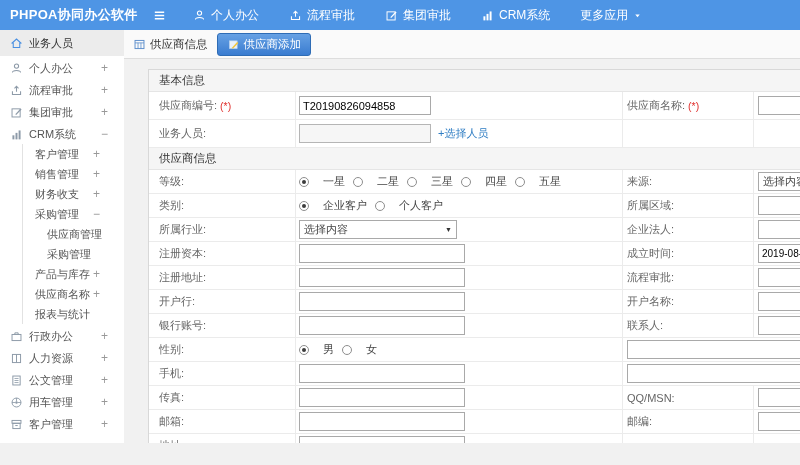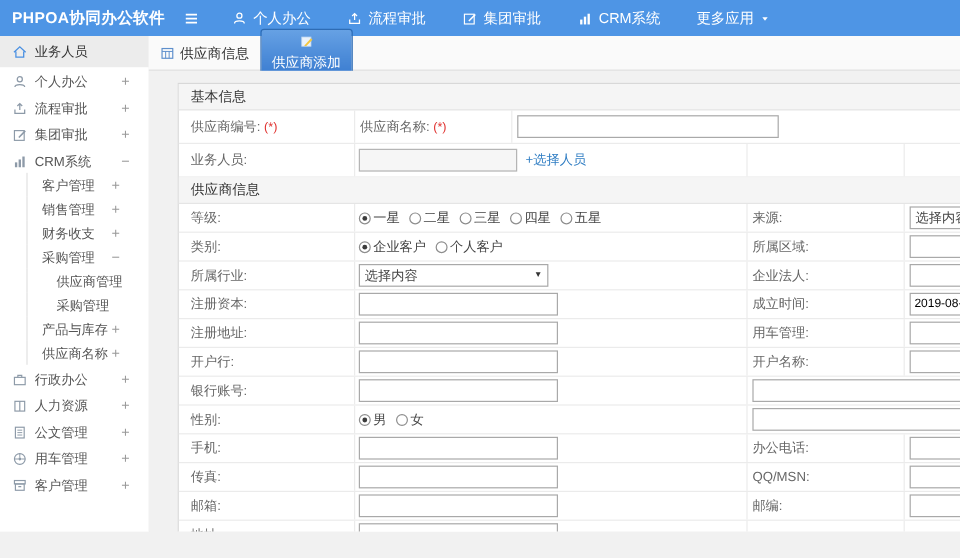--- a/index.html
+++ b/index.html
@@ -26,21 +26,21 @@
   .sb-exp{margin-left:auto;color:#999;font-size:12px;}
   .lvl0 .sb-exp{margin-right:16px;}
   .lvl1 .sb-exp{margin-right:24px;}
 
   
   .main{position:absolute;top:30px;left:124px;right:0;bottom:0;}
   .tabbar{height:28px;background:#fafafa;border-bottom:1px solid #ddd;
     display:flex;align-items:center;padding-left:9px;gap:9px;}
   .tab{display:flex;align-items:center;gap:4px;font-size:11.5px;color:#333;cursor:pointer;}
   .tab.active{background:linear-gradient(#66a1e4,#3a7cd0);border:1px solid #2e6cb5;
-    border-radius:3px;color:#fff;padding:3px 9px;flex-direction:column;}
+    border-radius:3px;color:#fff;padding:3px 9px;}
   .content{position:absolute;top:29px;left:0;right:0;bottom:0;background:#f1f1f1;overflow:hidden;}
   .panel{position:absolute;left:24px;top:10px;width:900px;height:520px;background:#fff;
     border:1px solid #d8d8d8;}
 
   
   .sec-header{height:21px;display:flex;align-items:center;padding:0 10px;background:#f5f5f5;
     border-bottom:1px solid #e5e5e5;color:#333;font-size:11.5px;}
   .frow{display:flex;border-bottom:1px solid #ebebeb;align-items:stretch;}
   .sec0 .frow{height:27px;}
   .sec1 .frow{height:23px;}
@@ -57,21 +57,21 @@
   .txt.w1{width:158px;}
   .sec0 .txt.w1{width:124px;}
   .txt.w2{width:210px;font-size:10px;}
   .txt:disabled{background:#f6f6f6;border-color:#b5b5b5;}
   .lnk{color:#2f7dc3;font-size:11px;margin-left:7px;cursor:pointer;text-decoration:none;}
   .sel{height:19px;border:1px solid #a9a9a9;background:#fff;display:flex;align-items:center;
     justify-content:space-between;font-size:11px;color:#444;padding:0 4px;box-sizing:border-box;cursor:pointer;}
   .sel.w1{width:158px;}
   .sel.w2{width:210px;}
   .arr{font-size:7px;color:#333;}
-  .radio-opt{display:inline-flex;align-items:center;gap:2px;margin-right:8px;
+  .radio-opt{display:inline-flex;align-items:center;gap:14px;margin-right:8px;
     font-size:11px;color:#444;cursor:pointer;}
   .rad{width:10px;height:10px;border:1px solid #8e8e8e;border-radius:50%;background:#fff;
     box-sizing:border-box;position:relative;flex:0 0 auto;}
   .rad.on::after{content:"";position:absolute;left:2px;top:2px;width:4px;height:4px;
     background:#3c3c3c;border-radius:50%;}
 </style>
 </head>
 <body>
 
 <div class="app">
@@ -184,20 +184,23 @@
         <span class="sb-label">采购管理</span>
       </div>
       <div class="sb-item lvl1">
         <span class="sb-label">产品与库存</span>
         <span class="sb-exp">+</span>
       </div>
       <div class="sb-item lvl1">
         <span class="sb-label">供应商名称</span>
         <span class="sb-exp">+</span>
       </div>
+      <div class="sb-item lvl1">
+        <span class="sb-label">报表与统计</span>
+      </div>
       <div class="sb-item lvl0">
         <svg width="13" height="13" viewBox="0 0 16 16">
           <rect x="2.5" y="5.5" width="11" height="7.5" fill="none" stroke="#8d9aa8" stroke-width="1.2"></rect>
           <path d="M6 5.5 V3.5 h4 v2" fill="none" stroke="#8d9aa8" stroke-width="1.2"></path>
         </svg>
         <span class="sb-label">行政办公</span>
         <span class="sb-exp">+</span>
       </div>
       <div class="sb-item lvl0">
         <svg width="13" height="13" viewBox="0 0 16 16">
@@ -254,20 +257,23 @@
       </div>
     <div class="content">
       <div class="panel" id="form-panel">
           <div class="section sec0">
             <div class="sec-header">基本信息</div>
             <div class="frow">
               <div class="c-label1">
                 <span>供应商编号:</span>
                 <span class="req">(*)</span>
               </div>
+              <div class="c-field1">
+                <input type="text" class="txt w1" value="T20190826094858" style="">
+              </div>
               <div class="c-label2">
                 <span>供应商名称:</span>
                 <span class="req">(*)</span>
               </div>
               <div class="c-field2">
                 <input type="text" class="txt w2" style="">
               </div>
             </div>
             <div class="frow">
               <div class="c-label1">
@@ -371,21 +377,21 @@
               </div>
             </div>
             <div class="frow">
               <div class="c-label1">
                 <span>注册地址:</span>
               </div>
               <div class="c-field1">
                 <input type="text" class="txt w1" style="">
               </div>
               <div class="c-label2">
-                <span>用车管理:</span>
+                <span>流程审批:</span>
               </div>
               <div class="c-field2">
                 <input type="text" class="txt w2" style="">
               </div>
             </div>
             <div class="frow">
               <div class="c-label1">
                 <span>开户行:</span>
               </div>
               <div class="c-field1">
@@ -397,20 +403,23 @@
               <div class="c-field2">
                 <input type="text" class="txt w2" style="">
               </div>
             </div>
             <div class="frow">
               <div class="c-label1">
                 <span>银行账号:</span>
               </div>
               <div class="c-field1">
                 <input type="text" class="txt w1" style="">
+              </div>
+              <div class="c-label2">
+                <span>联系人:</span>
               </div>
               <div class="c-field2">
                 <input type="text" class="txt w2" style="">
               </div>
             </div>
             <div class="frow">
               <div class="c-label1">
                 <span>性别:</span>
               </div>
               <div class="c-field1">
@@ -426,23 +435,20 @@
               <div class="c-field2">
                 <input type="text" class="txt w2" style="">
               </div>
             </div>
             <div class="frow">
               <div class="c-label1">
                 <span>手机:</span>
               </div>
               <div class="c-field1">
                 <input type="text" class="txt w1" style="">
-              </div>
-              <div class="c-label2">
-                <span>办公电话:</span>
               </div>
               <div class="c-field2">
                 <input type="text" class="txt w2" style="">
               </div>
             </div>
             <div class="frow">
               <div class="c-label1">
                 <span>传真:</span>
               </div>
               <div class="c-field1">

